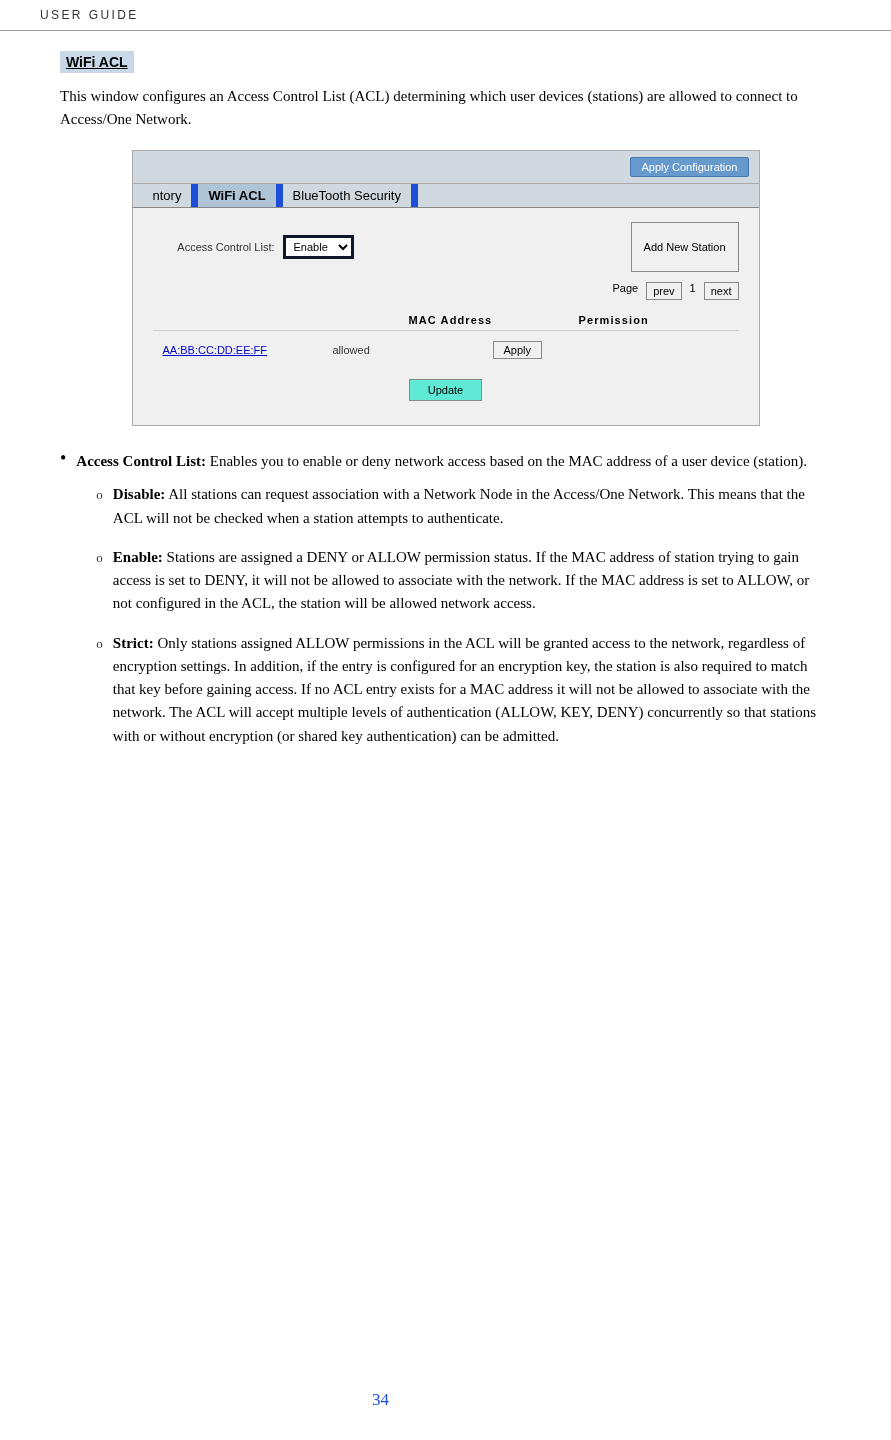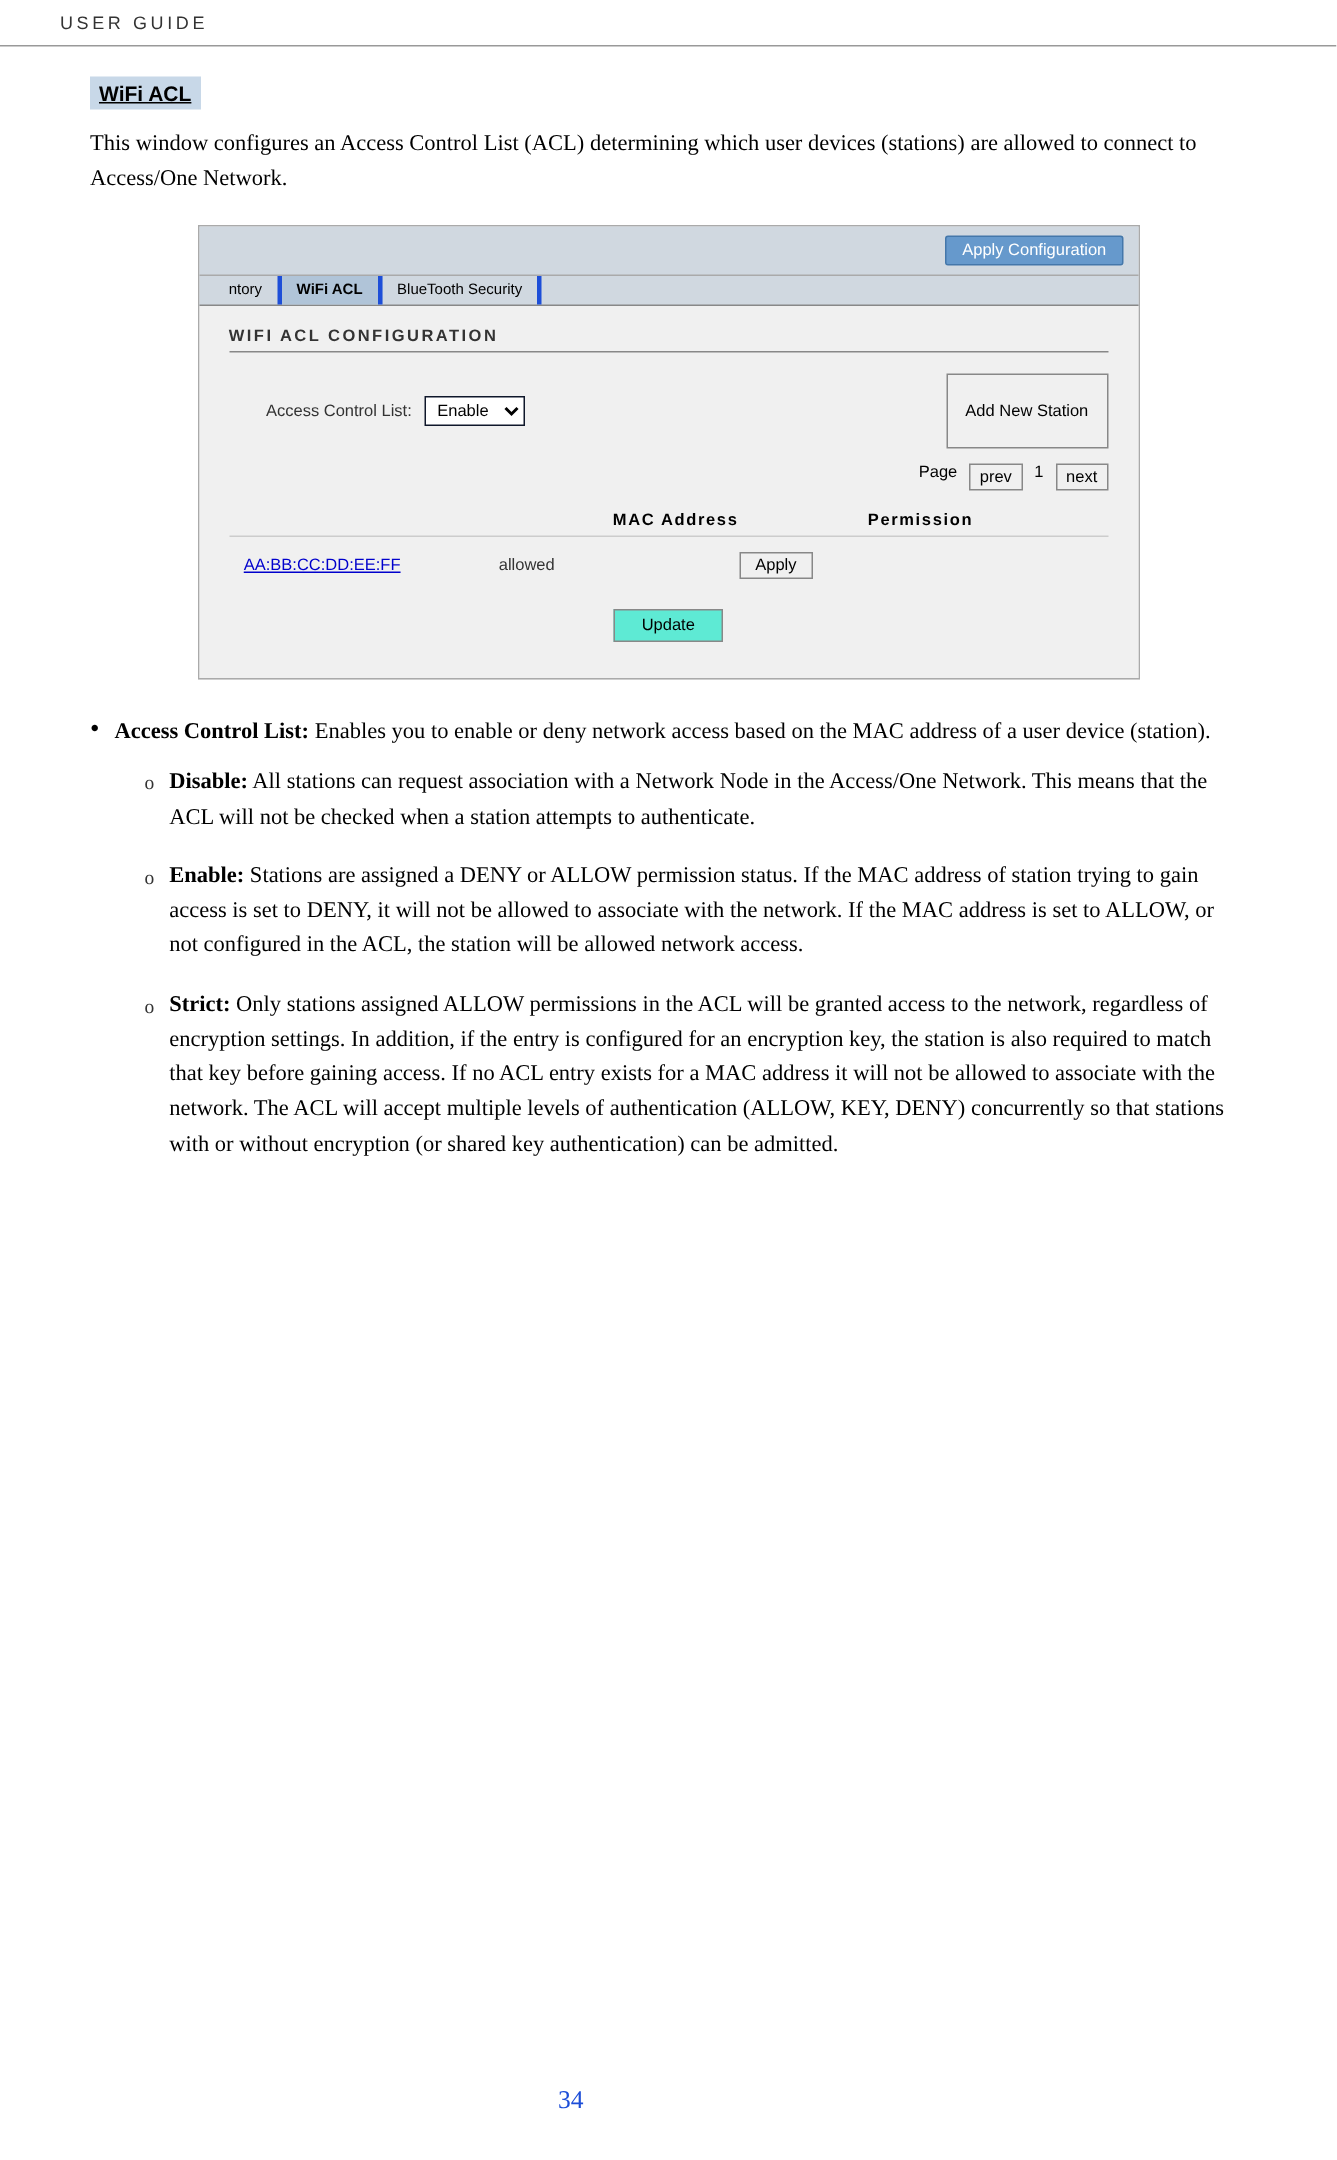--- a/index.html
+++ b/index.html
@@ -80,23 +80,23 @@
       background: #d0d8e0;
       padding: 0 10px;
       display: flex;
       align-items: center;
       border-bottom: 1px solid #888;
       font-size: 11px;
     }
 
     .ui-tab {
       padding: 4px 10px;
-      border-right: 3px solid #1d4ed8;
-      cursor: pointer;
-      font-size: 10px;
+      border-right: 7px solid #1d4ed8;
+      cursor: pointer;
+      font-size: 13px;
     }
 
     .ui-tab.active {
       background: #b0c4d8;
       font-weight: bold;
     }
 
     .ui-body {
       background: #f0f0f0;
       padding: 14px 20px;
@@ -122,21 +122,21 @@
     .ui-label {
       font-size: 11px;
       color: #333;
       width: 130px;
       text-align: right;
       padding-right: 8px;
     }
 
     .ui-select {
       font-size: 11px;
-      border: 1px solid #0f172a;
+      border: 3px solid #0f172a;
       background: #fff;
       padding: 2px 4px;
     }
 
     .ui-add-btn {
       margin-left: auto;
       background: #f0f0f0;
       border: 1px solid #888;
       padding: 18px 12px;
       font-size: 11px;
@@ -325,21 +325,20 @@
         <span>ntory</span>
       </div>
       <div class="ui-tab active">
         <span>WiFi ACL</span>
       </div>
       <div class="ui-tab">
         <span>BlueTooth Security</span>
       </div>
     </div>
     <div class="ui-body">
-      <div class="ui-section-header">WIFI ACL CONFIGURATION</div>
 
       <div class="ui-row">
         <span class="ui-label">Access Control List:</span>
         <select class="ui-select">
           <option>Enable</option>
           <option>Disable</option>
           <option>Strict</option>
         </select>
         <button class="ui-add-btn">Add New Station</button>
       </div>

